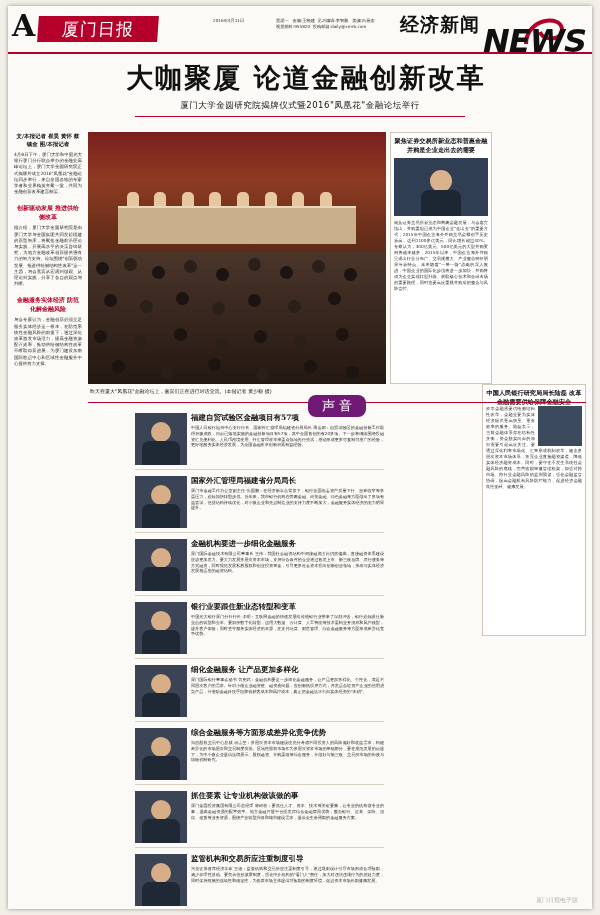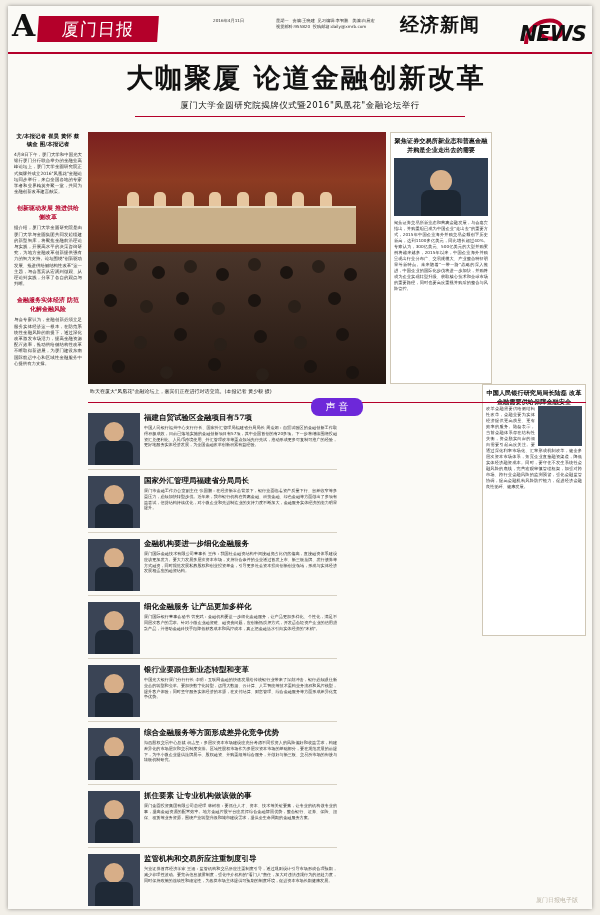--- a/index.html
+++ b/index.html
@@ -7,21 +7,21 @@
   .page{width:600px;height:915px;position:relative;background:#f2efe8;overflow:hidden;}
   .paper{position:absolute;left:8px;top:6px;width:584px;height:903px;background:#fbfaf6;box-shadow:0 0 4px rgba(0,0,0,.4);overflow:hidden;}
 
   
   .masthead{position:relative;height:46px;border-bottom:2px solid #b4002a;}
   .mh-A{position:absolute;left:4px;top:2px;font-family:"DejaVu Serif","Liberation Serif",serif;font-size:30px;font-weight:bold;color:#111;}
   .mh-logo{position:absolute;left:30px;top:10px;width:120px;height:26px;background:#b4002a;color:#fff;font-size:17px;letter-spacing:1px;text-align:center;line-height:26px;font-family:"DejaVu Serif","Liberation Serif",serif;transform:skewX(-4deg);}
   .mh-meta{position:absolute;left:205px;top:12px;font-size:4.2px;color:#333;line-height:6px;white-space:pre;}
   .mh-meta2{position:absolute;left:268px;top:12px;font-size:4.2px;color:#333;line-height:6px;white-space:pre;}
   .mh-title{position:absolute;right:112px;top:6px;font-size:19px;font-weight:bold;color:#111;font-family:"DejaVu Serif","Liberation Serif",serif;letter-spacing:1px;}
-  .mh-news{position:absolute;right:6px;top:16px;font-size:21px;font-weight:bold;color:#111;font-style:italic;letter-spacing:-1px;text-align:right;}
+  .mh-news{position:absolute;right:6px;top:16px;font-size:32px;font-weight:bold;color:#111;font-style:italic;letter-spacing:-1px;text-align:right;}
   .mh-swirl{position:absolute;right:24px;top:2px;width:46px;height:40px;}
 
   
   .headzone{position:relative;margin:6px 0 2px 0;text-align:center;}
   .headline{font-family:"DejaVu Serif","Liberation Serif",serif;font-size:27px;font-weight:bold;color:#111;letter-spacing:2px;padding-left:12px;}
   .subhead{font-size:8.5px;color:#111;margin-top:4px;letter-spacing:.5px;}
   .subrule{width:330px;height:1px;background:#b4002a;margin:4px auto 0 auto;}
 
   
   .cols{position:absolute;left:6px;top:126px;right:6px;bottom:4px;}
@@ -52,25 +52,25 @@
   .tr-title{font-size:6.2px;font-weight:bold;color:#111;line-height:9px;text-align:center;}
   .tr-photo{width:100%;height:58px;background:#2f3e52;margin:4px 0;position:relative;overflow:hidden;}
   .tr-photo .p-head{position:absolute;left:50%;top:12px;margin-left:-11px;width:22px;height:22px;border-radius:50%;background:#d9b28c;}
   .tr-photo .p-body{position:absolute;left:50%;top:32px;margin-left:-20px;width:40px;height:26px;border-radius:8px 8px 0 0;background:#1d2733;}
   .tr-txt{font-size:4.2px;line-height:6px;color:#2b2b2b;text-align:justify;}
   .tr-portrait{width:44px;height:40px;background:#3b4a5c;float:right;margin:0 0 2px 3px;}
 
   
   .voice{clear:both;margin:4px 0 4px 0;text-align:center;position:relative;height:14px;}
   .voice .line{position:absolute;left:0;right:0;top:7px;height:1px;background:#b4002a;}
-  .voice .lbl{position:relative;display:inline-block;background:#6d28d9;color:#fff;font-size:10px;padding:2px 14px;border-radius:8px;}
+  .voice .lbl{position:relative;display:inline-block;background:#701a75;color:#fff;font-size:13px;padding:2px 14px;border-radius:8px;}
 
   
   .grid{display:flex;flex-wrap:wrap;gap:4px;}
-  .cell{width:249px;box-sizing:border-box;border-bottom:1px solid #d7d1c4;padding-bottom:4px;margin-bottom:2px;display:flex;}
+  .cell{width:249px;box-sizing:border-box;border-bottom:1px solid #d7d1c4;padding-bottom:4px;margin-bottom:2px;display:flex;margin-left:47px;}
   .cell .ph{width:52px;height:52px;flex:0 0 52px;background:#3a4455;margin-right:4px;position:relative;overflow:hidden;}
   .cell .ph .h{position:absolute;left:50%;top:9px;margin-left:-10px;width:20px;height:20px;border-radius:50%;background:#d7ae88;}
   .cell .ph .b{position:absolute;left:50%;top:28px;margin-left:-19px;width:38px;height:24px;border-radius:7px 7px 0 0;background:#1f2936;}
   .cell .txt{flex:1 1 auto;min-width:0;}
   .cell h3{margin:0 0 2px 0;font-size:7.5px;color:#111;font-family:"DejaVu Serif","Liberation Serif",serif;}
   .cell p{margin:0;font-size:4.1px;line-height:5.8px;color:#2d2d2d;text-align:justify;}
   .wm{position:absolute;right:14px;bottom:4px;font-size:6px;color:#bdb6a8;}
 </style>
 </head>
 <body>
@@ -210,32 +210,32 @@
                 <h3>金融机构要进一步细化金融服务</h3>
             <p>厦门国际金融技术有限公司董事长 王伟：我国社会融资结构中间接融资占比仍然偏高，直接融资体系建设应该更加发力。要大力发展多层次资本市场，支持符合条件的企业通过首发上市、新三板挂牌、发行债券等方式融资，同时规范发展私募股权和创业投资基金，引导更多社会资本投向创新创业领域，形成与实体经济发展相适应的融资结构。</p>
               </div>
           </div>
           <div class="cell">
             <div class="ph">
                 <div class="h"></div>
                 <div class="b"></div>
               </div>
             <div class="txt">
+                <h3>银行业要跟住新业态转型和变革</h3>
+            <p>中国光大银行厦门分行行长 李明：互联网金融的快速发展给传统银行业带来了深刻冲击，银行必须跟住新业态的转型和变革。要加快数字化转型，运用大数据、云计算、人工智能等技术重构业务流程和风控模型，提升客户体验；同时坚守服务实体经济的本源，在支付结算、财富管理、综合金融服务等方面形成差异化竞争优势。</p>
+              </div>
+          </div>
+          <div class="cell">
+            <div class="ph">
+                <div class="h"></div>
+                <div class="b"></div>
+              </div>
+            <div class="txt">
                 <h3>细化金融服务 让产品更加多样化</h3>
             <p>厦门国际银行董事会秘书 曾宪武：金融机构要进一步细化金融服务，让产品更加多样化、个性化，满足不同层次客户的需求。针对小微企业融资难、融资贵问题，应创新抵质押方式，开发适合轻资产企业的信用贷款产品，并借助金融科技手段降低获客成本和风控成本，真正把金融活水引向实体经济的"末梢"。</p>
-              </div>
-          </div>
-          <div class="cell">
-            <div class="ph">
-                <div class="h"></div>
-                <div class="b"></div>
-              </div>
-            <div class="txt">
-                <h3>银行业要跟住新业态转型和变革</h3>
-            <p>中国光大银行厦门分行行长 李明：互联网金融的快速发展给传统银行业带来了深刻冲击，银行必须跟住新业态的转型和变革。要加快数字化转型，运用大数据、云计算、人工智能等技术重构业务流程和风控模型，提升客户体验；同时坚守服务实体经济的本源，在支付结算、财富管理、综合金融服务等方面形成差异化竞争优势。</p>
               </div>
           </div>
           <div class="cell">
             <div class="ph">
                 <div class="h"></div>
                 <div class="b"></div>
               </div>
             <div class="txt">
                 <h3>综合金融服务等方面形成差异化竞争优势</h3>
             <p>海西股权交易中心总裁 胡志坚：多层次资本市场建设应充分考虑不同投资人的风险偏好和收益需求，构建差异化的市场层次和交易制度安排。区域性股权市场作为多层次资本市场的基础部分，要在规范发展的前提下，为中小微企业提供挂牌展示、股权融资、并购重组等综合服务，并做好与新三板、交易所市场的衔接与转板机制研究。</p>

